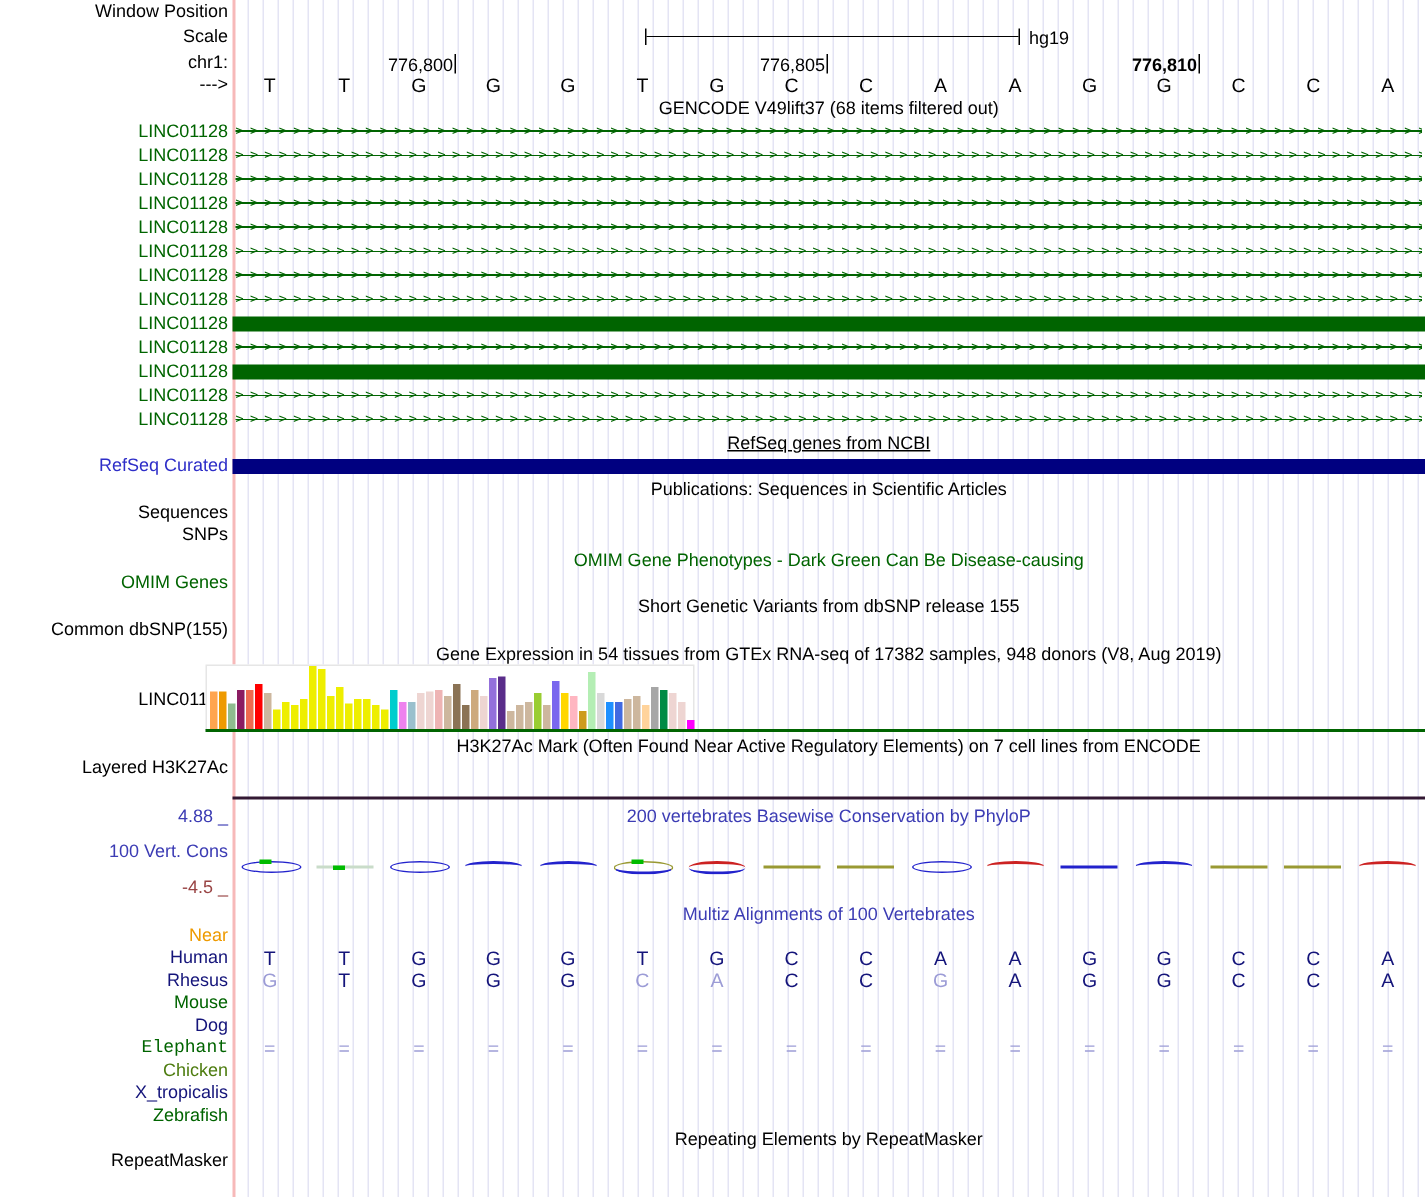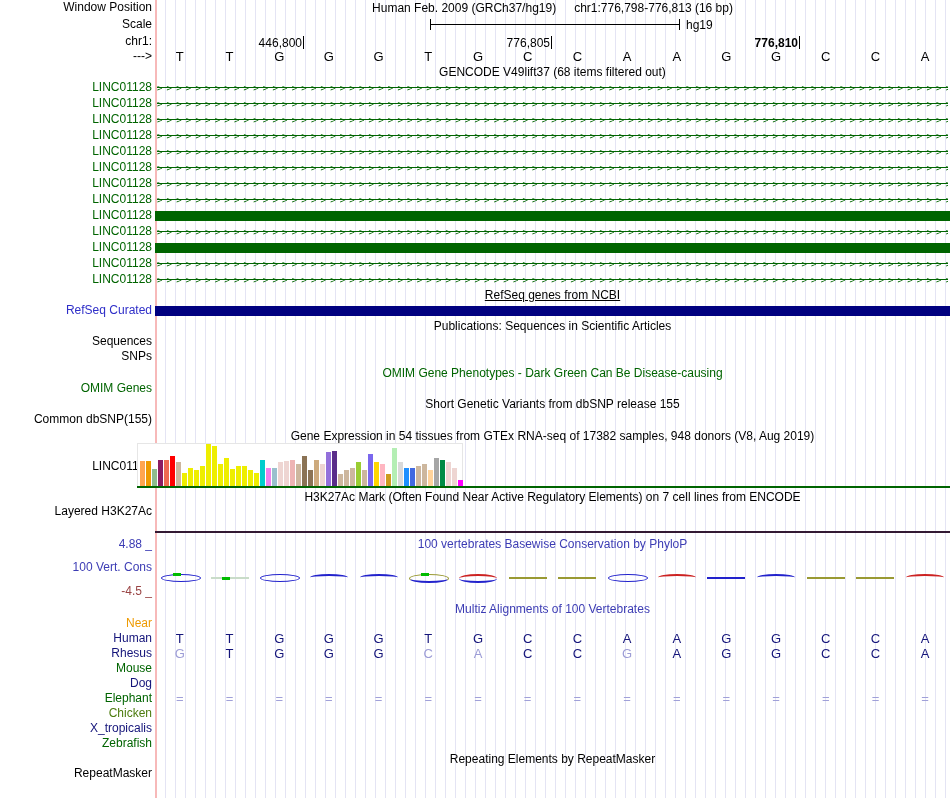--- a/index.html
+++ b/index.html
@@ -113,24 +113,20 @@
       <div class="gl" style="left: 885px;"></div>
       <div class="gl" style="left: 895px;"></div>
       <div class="gl" style="left: 905px;"></div>
       <div class="gl" style="left: 915px;"></div>
       <div class="gl" style="left: 925px;"></div>
       <div class="gl" style="left: 935px;"></div>
       <div class="gl" style="left: 945px;"></div>
     </div>
   <div id="pink-line"></div>
 
-  <div id="hdr-row1">
-    <span>Human Feb. 2009 (GRCh37/hg19)</span>
-    <span>chr1:776,798-776,813 (16 bp)</span>
-  </div>
 
   <div id="scale-bracket"></div>
   <div id="scale-genome">hg19</div>
 
   <div id="dyn">
       <div class="lbl" style="top: 0px; color: rgb(0, 0, 0);">Window Position</div>
       <div class="lbl" style="top: 17px; color: rgb(0, 0, 0);">Scale</div>
       <div class="lbl" style="top: 34px; color: rgb(0, 0, 0);">chr1:</div>
       <div class="lbl" style="top: 49px; color: rgb(0, 0, 0);">---&gt;</div>
       <div class="lbl" style="top: 80px; color: rgb(0, 100, 0);">LINC01128</div>
@@ -154,36 +150,36 @@
       <div class="lbl" style="top: 459px; color: rgb(0, 0, 0);">LINC01128</div>
       <div class="lbl" style="top: 504px; color: rgb(0, 0, 0);">Layered H3K27Ac</div>
       <div class="lbl" style="top: 537px; color: rgb(60, 60, 180);">4.88 _</div>
       <div class="lbl" style="top: 560px; color: rgb(60, 60, 180);">100 Vert. Cons</div>
       <div class="lbl" style="top: 584px; color: rgb(153, 68, 68);">-4.5 _</div>
       <div class="lbl" style="top: 616px; color: rgb(238, 154, 0);">Near</div>
       <div class="lbl" style="top: 631px; color: rgb(20, 20, 122);">Human</div>
       <div class="lbl" style="top: 646px; color: rgb(20, 20, 122);">Rhesus</div>
       <div class="lbl" style="top: 661px; color: rgb(0, 100, 0);">Mouse</div>
       <div class="lbl" style="top: 676px; color: rgb(20, 20, 122);">Dog</div>
-      <div class="lbl" style="top: 691px; color: rgb(0, 100, 0);">Elephant</div>
+      <div class="lbl" style="top: 691px; color: rgb(0, 100, 0); font-family: Liberation Mono, monospace;">Elephant</div>
       <div class="lbl" style="top: 706px; color: #4d7c0f;">Chicken</div>
       <div class="lbl" style="top: 721px; color: rgb(20, 20, 122);">X_tropicalis</div>
       <div class="lbl" style="top: 736px; color: rgb(0, 100, 0);">Zebrafish</div>
       <div class="lbl" style="top: 766px; color: rgb(0, 0, 0);">RepeatMasker</div>
       <div class="ctitle" style="top: 65px; color: rgb(0, 0, 0);">GENCODE V49lift37 (68 items filtered out)</div>
       <div class="ctitle" style="top: 288px; color: rgb(0, 0, 0); text-decoration: underline;">RefSeq genes from NCBI</div>
       <div class="ctitle" style="top: 319px; color: rgb(0, 0, 0);">Publications: Sequences in Scientific Articles</div>
       <div class="ctitle" style="top: 366px; color: rgb(0, 100, 0);">OMIM Gene Phenotypes - Dark Green Can Be Disease-causing</div>
       <div class="ctitle" style="top: 397px; color: rgb(0, 0, 0);">Short Genetic Variants from dbSNP release 155</div>
       <div class="ctitle" style="top: 429px; color: rgb(0, 0, 0);">Gene Expression in 54 tissues from GTEx RNA-seq of 17382 samples, 948 donors (V8, Aug 2019)</div>
       <div class="ctitle" style="top: 490px; color: rgb(0, 0, 0);">H3K27Ac Mark (Often Found Near Active Regulatory Elements) on 7 cell lines from ENCODE</div>
-      <div class="ctitle" style="top: 537px; color: rgb(60, 60, 180);">100 vertebrates Basewise Conservation by PhyloP</div>
+      <div class="ctitle" style="top: 537px; color: rgb(60, 60, 180);">200 vertebrates Basewise Conservation by PhyloP</div>
       <div class="ctitle" style="top: 602px; color: rgb(60, 60, 180);">Multiz Alignments of 100 Vertebrates</div>
       <div class="ctitle" style="top: 752px; color: rgb(0, 0, 0);">Repeating Elements by RepeatMasker</div>
-      <div class="coord" style="left: 214px;"><span>446,800</span></div>
+      <div class="coord" style="left: 214px;"><span>776,800</span></div>
       <div class="coord" style="left: 462px;"><span>776,805</span></div>
       <div class="coord" style="left: 710px; font-weight: bold;"><span>776,810</span></div>
       <div class="baseletter" style="left: 154.844px; top: 50px;">T</div>
       <div class="baseletter" style="left: 204.531px; top: 50px;">T</div>
       <div class="baseletter" style="left: 254.219px; top: 50px;">G</div>
       <div class="baseletter" style="left: 303.906px; top: 50px;">G</div>
       <div class="baseletter" style="left: 353.594px; top: 50px;">G</div>
       <div class="baseletter" style="left: 403.281px; top: 50px;">T</div>
       <div class="baseletter" style="left: 452.969px; top: 50px;">G</div>
       <div class="baseletter" style="left: 502.656px; top: 50px;">C</div>

